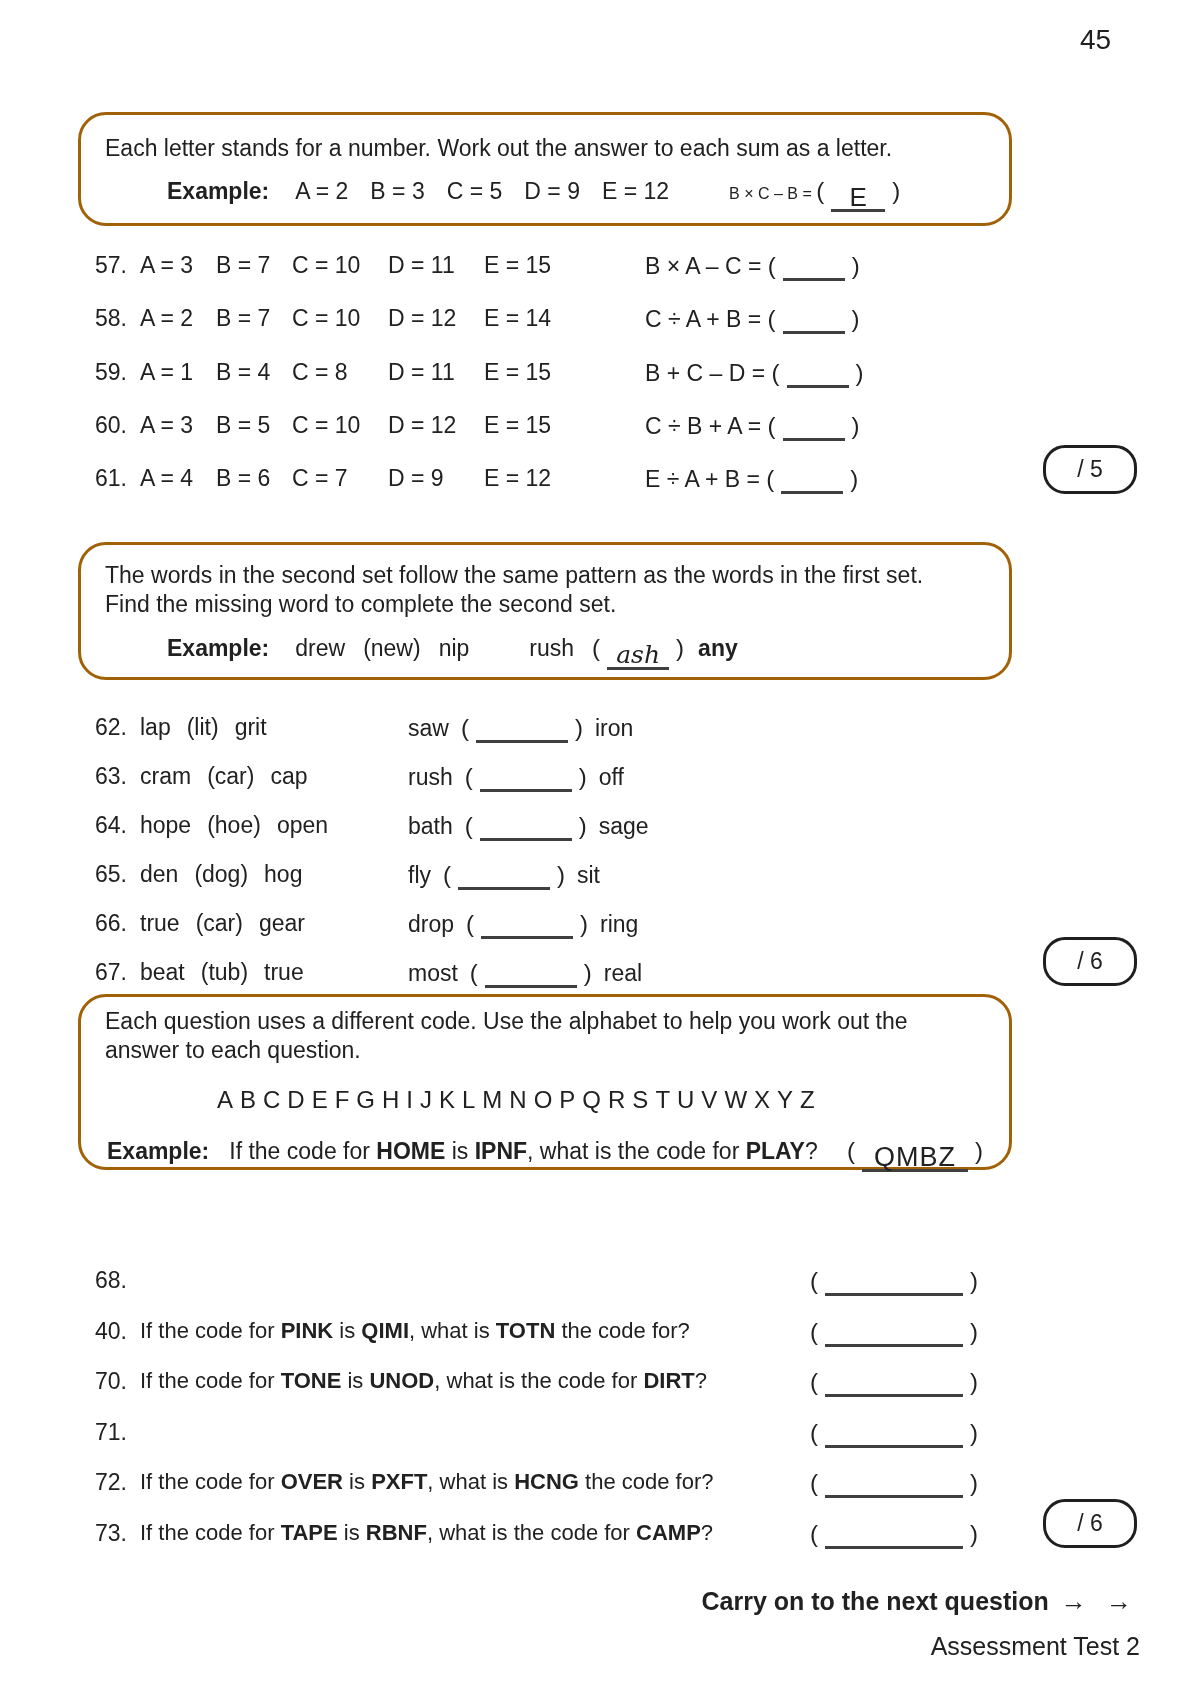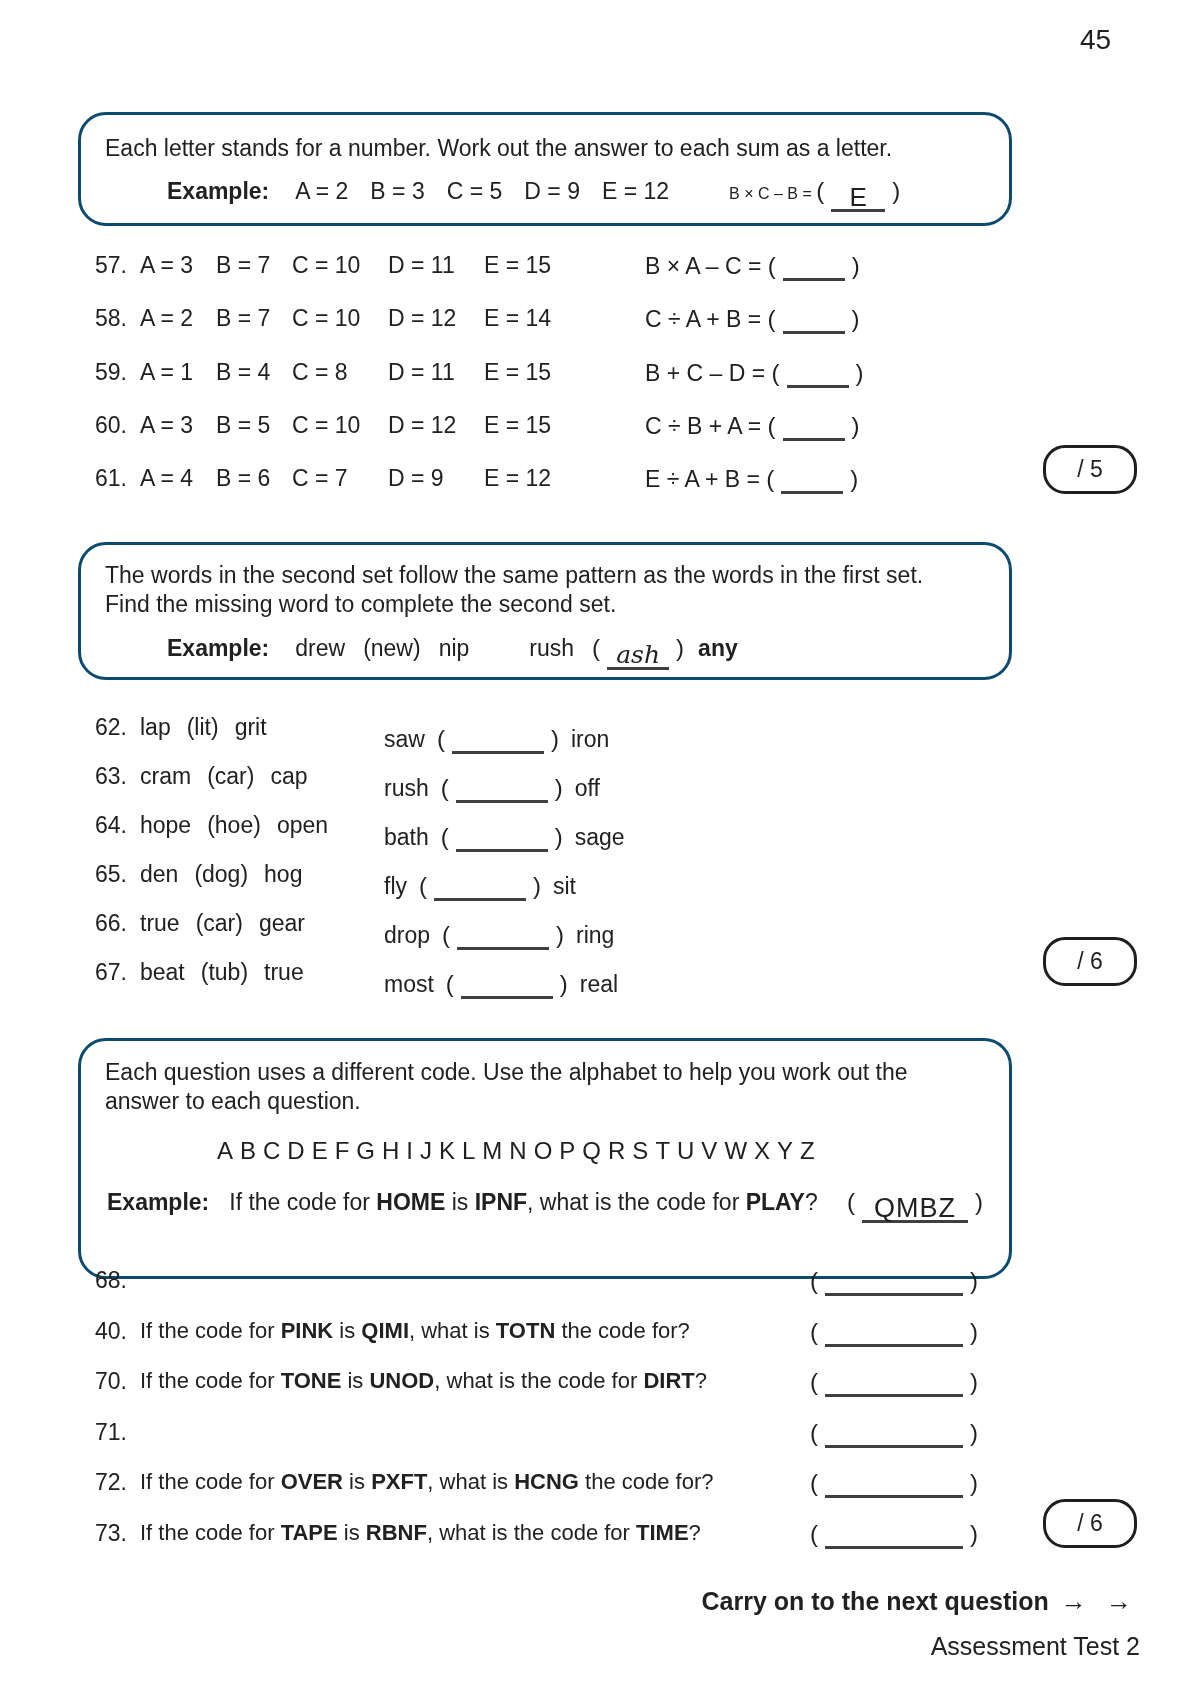--- a/index.html
+++ b/index.html
@@ -4,24 +4,24 @@
 <style>
   html,body{margin:0;padding:0;background:#ffffff;}
   .page{
     position:relative;width:1200px;height:1697px;background:#fff;
     font-family:"Liberation Sans", sans-serif;color:#212121;overflow:hidden;
   }
   .page-number{position:absolute;left:1080px;top:24px;font-size:28px;}
 
   
   .box{position:absolute;left:78px;width:934px;box-sizing:border-box;
-       border:3px solid #0c4a6e;border-radius:28px;background:#fff;}
+       border:3px solid #a16207;border-radius:28px;background:#fff;}
   .box1{top:112px;height:114px;padding:19px 26px 0 24px;}
   .box2{top:542px;height:138px;padding:16px 26px 0 24px;}
-  .box3{top:1038px;height:241px;padding:17px 26px 0 24px;}
+  .box3{top:994px;height:176px;padding:10px 26px 0 24px;}
   .instr{margin:0;font-size:23px;line-height:29px;color:#212121;}
 
   .ex-row{display:flex;align-items:baseline;}
   .ex-label{font-weight:bold;font-size:23px;}
 
   .box1 .ex-row{margin:14px 0 0 62px;}
   .box1 .ex-asg span{margin-right:22px;font-size:23px;}
   .box1 .ex-label{margin-right:26px;}
   .box1 .expr-group{margin-left:38px;white-space:nowrap;}
 
@@ -54,21 +54,21 @@
   .ans-ex3{font-size:27px;letter-spacing:1px;}
 
   
   .qrow{position:absolute;left:0;width:1160px;height:30px;font-size:23px;white-space:nowrap;}
   .qnum{position:absolute;left:95px;}
   .asg{position:absolute;}
   .a0{left:140px;} .a1{left:216px;} .a2{left:292px;} .a3{left:388px;} .a4{left:484px;}
   .s1-expr{position:absolute;left:645px;white-space:nowrap;text-align:right;}
   .set1{position:absolute;left:140px;}
   .set1 span{margin-right:16px;}
-  .set2{position:absolute;left:384px;margin-top:11px;}
+  .set2{position:absolute;left:408px;}
   .set2 .w-lead{margin-right:12px;}
   .set2 .w-end{margin-left:12px;}
   .s3-text{position:absolute;left:140px;font-size:22px;}
   .s3-ans{position:absolute;left:810px;}
 
   
   .badge{position:absolute;left:1043px;width:94px;height:49px;box-sizing:border-box;
          border:3px solid #1f1f1f;border-radius:22px;display:flex;align-items:center;
          justify-content:center;font-size:23px;}
   .badge1{top:445px;} .badge2{top:937px;} .badge3{top:1499px;}
@@ -238,21 +238,21 @@
         <span class="qnum">71.</span>
         <span class="s3-ans"><span><span class="paren">(</span><span class="blank blank-s3"></span><span class="paren">)</span></span></span>
       </div>
       <div class="qrow" style="top: 1469.4px;">
         <span class="qnum">72.</span>
         <span class="s3-text"><span>If the code for </span><span class="b">OVER</span><span> is </span><span class="b">PXFT</span><span>, what is </span><span class="b">HCNG</span><span> the code for?</span></span>
         <span class="s3-ans"><span><span class="paren">(</span><span class="blank blank-s3"></span><span class="paren">)</span></span></span>
       </div>
       <div class="qrow" style="top: 1520px;">
         <span class="qnum">73.</span>
-        <span class="s3-text"><span>If the code for </span><span class="b">TAPE</span><span> is </span><span class="b">RBNF</span><span>, what is the code for </span><span class="b">TIME</span><span>?</span></span>
+        <span class="s3-text"><span>If the code for </span><span class="b">TAPE</span><span> is </span><span class="b">RBNF</span><span>, what is the code for </span><span class="b">CAMP</span><span>?</span></span>
         <span class="s3-ans"><span><span class="paren">(</span><span class="blank blank-s3"></span><span class="paren">)</span></span></span>
       </div>
     </div>
 
   <div class="badge badge3">
     <span>/ 6</span>
   </div>
 
   <div class="footer-carry">
     <span>Carry on to the next question</span><span class="arrows">→ →</span>

